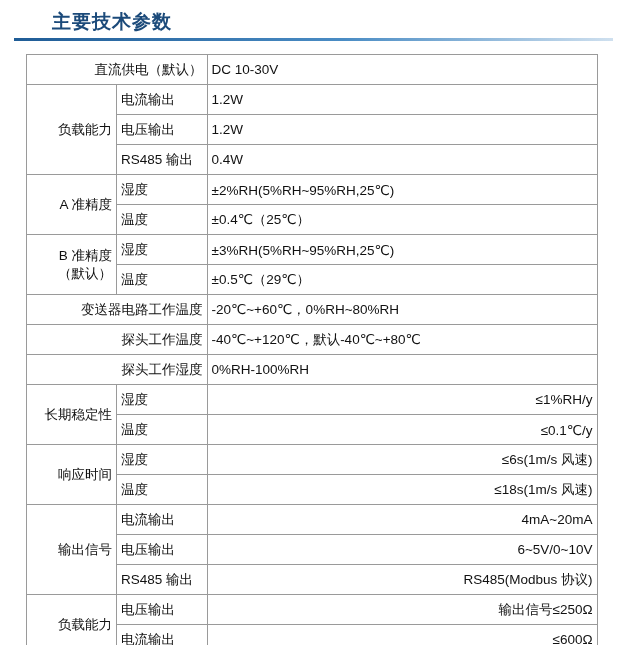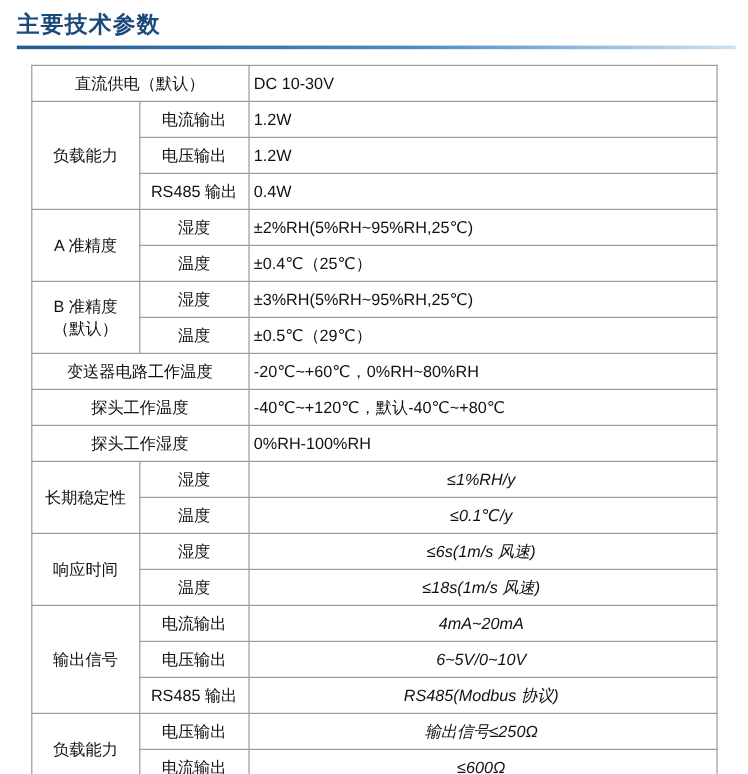--- a/index.html
+++ b/index.html
@@ -17,20 +17,21 @@
   .page {
     position: relative;
     width: 623px;
     height: 645px;
   }
   .title-block {
     position: relative;
     padding: 10px 0 0 14px;
     height: 38px;
     box-sizing: border-box;
+    margin-left: 38px;
   }
   .title-text {
     font-size: 19px;
     font-weight: bold;
     color: #1b4a7a;
     letter-spacing: 1px;
     line-height: 24px;
   }
   .title-rule {
     position: absolute;
@@ -48,35 +49,34 @@
   }
   table.spec td {
     border: 1px solid #9a9a9a;
     font-size: 13.5px;
     color: #111;
     padding: 0 4px;
     height: 29px;
     vertical-align: middle;
   }
   td.c-label {
-    text-align: center;
+    text-align: right;
     width: 172px;
   }
   td.c-sub {
-    text-align: center;
+    text-align: left;
     width: 104px;
   }
   td.c-val {
     text-align: left;
     padding-left: 8px;
   }
   td.c-val.left {
-    text-align: center;
+    text-align: right;
     padding-left: 2px;
-    font-style: italic;
   }
 </style>
 </head>
 <body>
 
 <div class="page">
 
   <div class="title-block">
     <div class="title-text">主要技术参数</div>
   </div>

